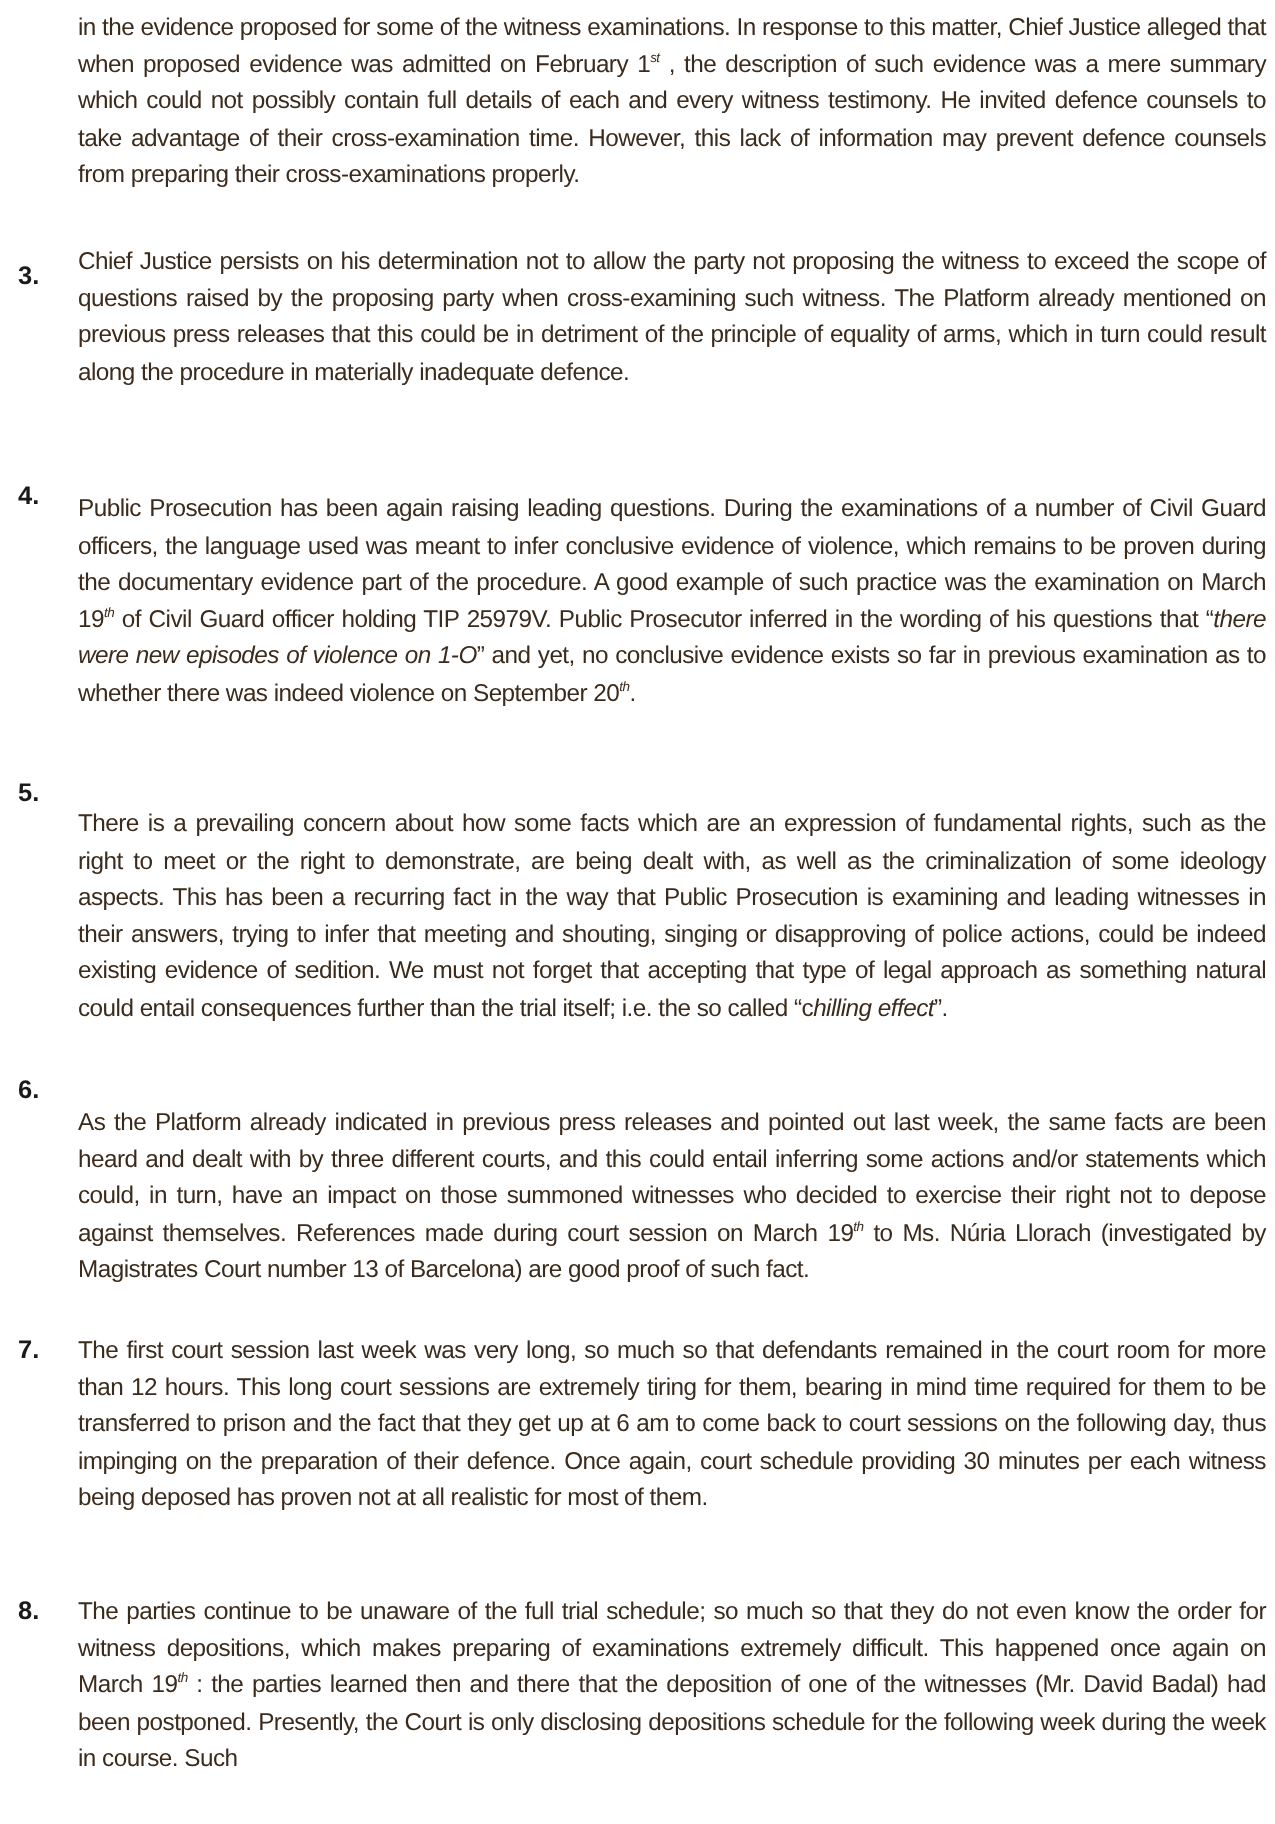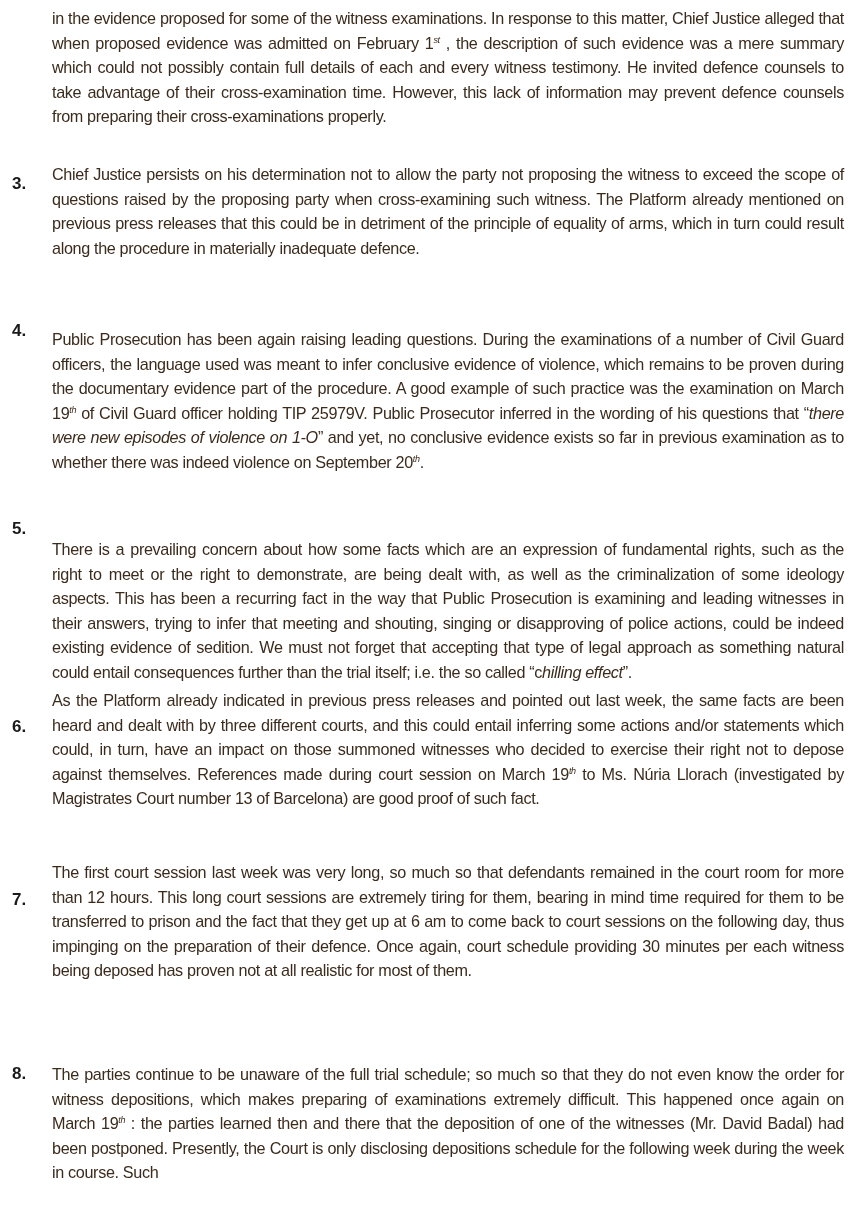--- a/index.html
+++ b/index.html
@@ -46,27 +46,27 @@
       </div>
   </div>
   <div class="item">
     <span class="num" style="top:517px">5.</span>
     <div class="para" style="top:537px">
         <p><span>There is a prevailing concern about how some facts which are an expression of fundamental rights, such as the right to meet or the right to demonstrate, are being dealt with, as well as the criminalization of some ideology aspects. This has been a recurring fact in the way that Public Prosecution is examining and leading witnesses in their answers, trying to infer that meeting and shouting, singing or disapproving of police actions, could be indeed existing evidence of sedition. We must not forget that accepting that type of legal approach as something natural could entail consequences further than the trial itself; i.e. the so called “c</span><em>hilling effect</em><span>”.</span></p>
       </div>
   </div>
   <div class="item">
     <span class="num" style="top:715px">6.</span>
-    <div class="para" style="top:688px">
+    <div class="para" style="top:736px">
         <p><span>As the Platform already indicated in previous press releases and pointed out last week, the same facts are been heard and dealt with by three different courts, and this could entail inferring some actions and/or statements which could, in turn, have an impact on those summoned witnesses who decided to exercise their right not to depose against themselves. References made during court session on March 19</span><sup>th</sup><span> to Ms. Núria Llorach (investigated by Magistrates Court number 13 of Barcelona) are good proof of such fact.</span></p>
       </div>
   </div>
   <div class="item">
     <span class="num" style="top:888px">7.</span>
-    <div class="para" style="top:860px">
+    <div class="para" style="top:888px">
         <p><span>The first court session last week was very long, so much so that defendants remained in the court room for more than 12 hours. This long court sessions are extremely tiring for them, bearing in mind time required for them to be transferred to prison and the fact that  they get up at 6 am to come back to court sessions on the following day, thus impinging on the preparation of their defence. Once again, court schedule providing 30 minutes per each witness being deposed has proven not at all realistic for most of them.</span></p>
       </div>
   </div>
   <div class="item">
     <span class="num" style="top:1062px">8.</span>
     <div class="para" style="top:1062px">
         <p><span>The parties continue to be unaware of the full trial  schedule; so much so that they do not even know the order for witness depositions, which makes preparing of examinations extremely difficult. This happened once again on March 19</span><sup>th</sup><span> : the parties learned then and there that the deposition of one of the witnesses (Mr. David Badal) had been postponed. Presently, the Court is only disclosing depositions schedule for the following week during the week in course. Such</span></p>
       </div>
   </div>
 </div>

